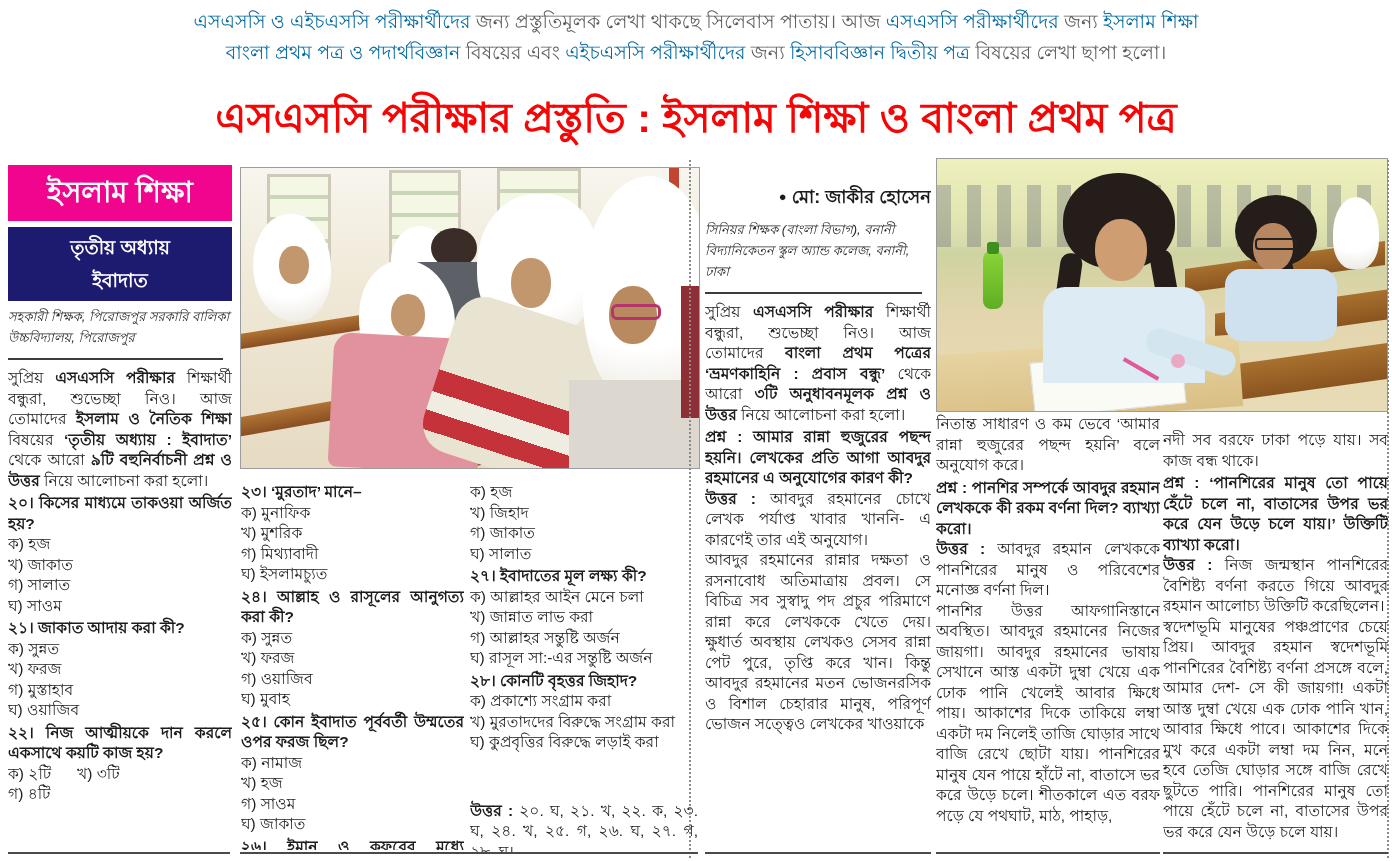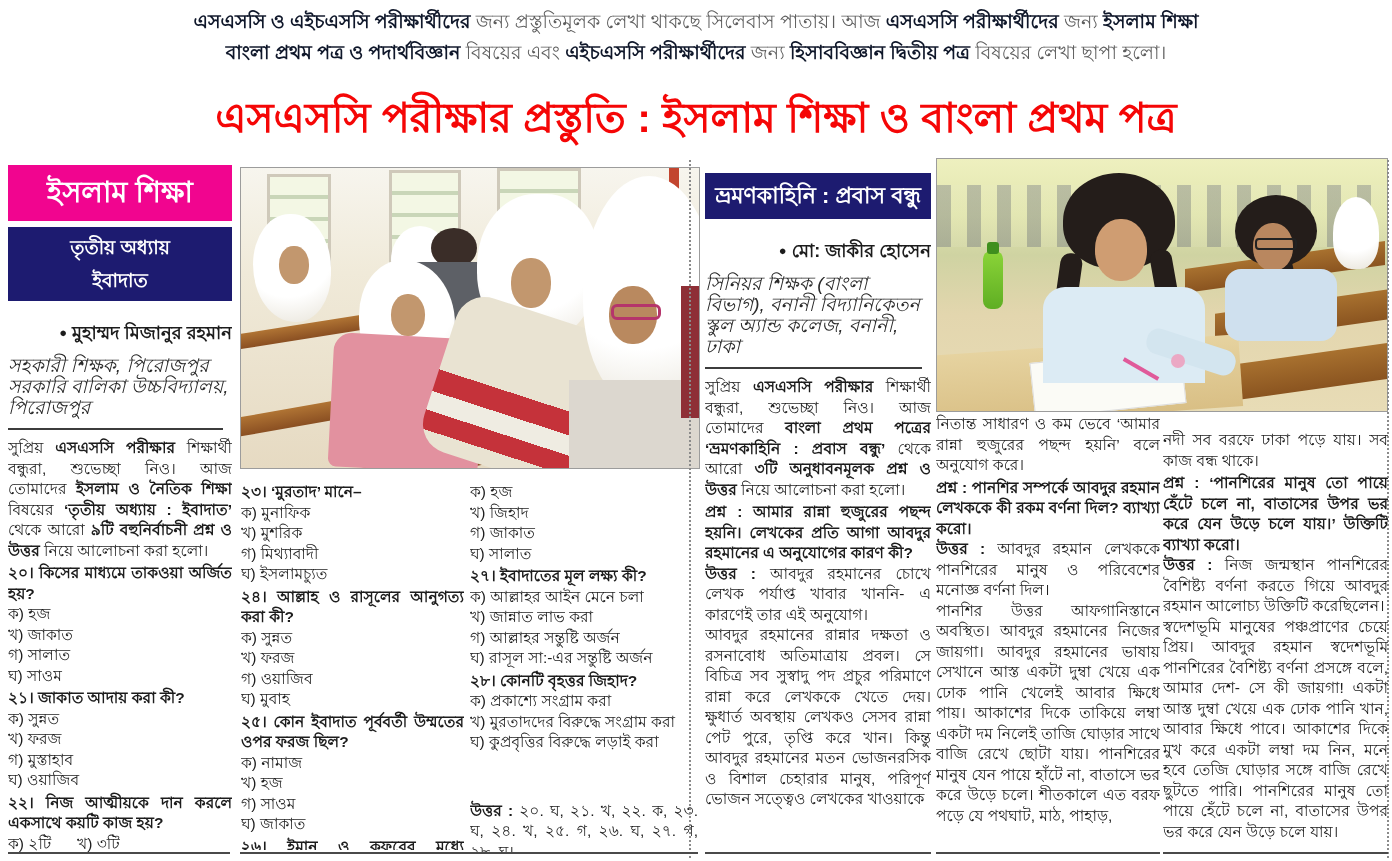--- a/index.html
+++ b/index.html
@@ -4,21 +4,21 @@
 <style>
   html,body{margin:0;padding:0;}
   body{
     width:1392px;height:861px;position:relative;overflow:hidden;
     background:#ffffff;color:#1c1c1c;
     font-family:"Liberation Sans", sans-serif;
   }
   
   .hdr{position:absolute;top:6px;left:0;width:100%;text-align:center;}
   .hdr-line{font-size:19px;line-height:31px;}
-  .hdr-line .rb{font-weight:bold;color:#0f172a;}
+  .hdr-line .rb{font-weight:normal;color:#0369a1;}
   .hdr-line .rn{color:#5d5d5d;}
   
   .main-title{
     position:absolute;top:90px;left:0;width:100%;text-align:center;
     color:#f50606;font-weight:bold;font-size:41px;line-height:56px;
   }
   
   .col{position:absolute;overflow:hidden;}
   .blk{margin:0;font-size:15.5px;line-height:20.5px;text-align:justify;}
   .question{font-weight:bold;margin-top:2px;}
@@ -29,21 +29,21 @@
   .subject-badge{
     display:flex;align-items:center;justify-content:center;
     color:#fff;font-weight:bold;background:#f1058f;
   }
   .chapter-badge{
     display:flex;flex-direction:column;align-items:center;justify-content:center;
     color:#fff;font-weight:bold;background:#1d1b70;text-align:center;
   }
   .byline{font-size:18px;font-weight:bold;margin-top:18px;text-align:right;}
   .byline .bullet{font-size:13px;vertical-align:2px;}
-  .byline-role{font-size:19px;line-height:21px;font-style:italic;margin-top:5px;color:#2a2a2a;}
+  .byline-role{font-size:13px;line-height:21px;font-style:italic;margin-top:5px;color:#2a2a2a;}
   .rule{border:none;border-top:2px solid #3c3c3c;margin:10px 0 8px 0;width:96%;}
   
   #islam-col1{left:8px;top:165px;width:224px;height:687px;}
   #islam-col1 .subject-badge{height:56px;font-size:29px;}
   #islam-col1 .chapter-badge{height:74px;font-size:19px;line-height:33px;margin-top:6px;}
   #islam-col2{left:241px;top:480px;width:223px;height:370px;}
   #islam-col3{left:470px;top:482px;width:228px;height:370px;}
   #bangla-col1{left:705px;top:165px;width:226px;height:687px;}
   #bangla-col1 .subject-badge{height:52px;font-size:26px;}
   #bangla-col1 .chapter-badge{height:46px;font-size:22px;margin-top:8px;}
@@ -140,24 +140,20 @@
 <div class="main-title">এসএসসি পরীক্ষার প্রস্তুতি : ইসলাম শিক্ষা ও বাংলা প্রথম পত্র</div>
 
 <section class="col" id="islam-col1">
   <div class="subject-badge">
     <span>ইসলাম শিক্ষা</span>
   </div>
   <div class="chapter-badge">
     <div>তৃতীয় অধ্যায়</div>
     <div>ইবাদাত</div>
   </div>
-  <div class="byline">
-    <span class="bullet">●</span>
-    <span>মুহাম্মদ মিজানুর রহমান</span>
-  </div>
   <div class="byline-role">সহকারী শিক্ষক, পিরোজপুর সরকারি বালিকা উচ্চবিদ্যালয়, পিরোজপুর</div>
   <hr class="rule">
   <div>
       <p class="blk para"><span>সুপ্রিয় </span><span class="rb">এসএসসি পরীক্ষার </span><span>শিক্ষার্থী বন্ধুরা, শুভেচ্ছা নিও। আজ তোমাদের </span><span class="rb">ইসলাম ও নৈতিক শিক্ষা </span><span>বিষয়ের </span><span class="rb">‘তৃতীয় অধ্যায় : ইবাদাত’ </span><span>থেকে আরো </span><span class="rb">৯টি বহুনির্বাচনী প্রশ্ন ও উত্তর </span><span>নিয়ে আলোচনা করা হলো।</span></p>
       <p class="blk question">২০। কিসের মাধ্যমে তাকওয়া অর্জিত হয়?</p>
       <p class="blk option">ক) হজ</p>
       <p class="blk option">খ) জাকাত</p>
       <p class="blk option">গ) সালাত</p>
       <p class="blk option">ঘ) সাওম</p>
       <p class="blk question">২১। জাকাত আদায় করা কী?</p>
@@ -232,23 +228,20 @@
       <p class="blk option">ক) প্রকাশ্যে সংগ্রাম করা</p>
       <p class="blk option">খ) মুরতাদদের বিরুদ্ধে সংগ্রাম করা</p>
       <p class="blk option">ঘ) কুপ্রবৃত্তির বিরুদ্ধে লড়াই করা</p>
       <p class="blk answer"><span class="rb">উত্তর : </span><span>২০. ঘ, ২১. খ, ২২. ক, ২৩. ঘ, ২৪. খ, ২৫. গ, ২৬. ঘ, ২৭. গ, ২৮. ঘ।</span></p>
     </div>
 </section>
 
 <div class="vsep" id="sep-mid"></div>
 
 <section class="col" id="bangla-col1">
-  <div class="chapter-badge">
-    <div>ভ্রমণকাহিনি : প্রবাস বন্ধু</div>
-  </div>
   <div class="byline">
     <span class="bullet">●</span>
     <span>মো: জাকীর হোসেন</span>
   </div>
   <div class="byline-role">সিনিয়র শিক্ষক (বাংলা বিভাগ), বনানী বিদ্যানিকেতন স্কুল অ্যান্ড কলেজ, বনানী, ঢাকা</div>
   <hr class="rule">
   <div>
       <p class="blk para"><span>সুপ্রিয় </span><span class="rb">এসএসসি পরীক্ষার </span><span>শিক্ষার্থী বন্ধুরা, শুভেচ্ছা নিও। আজ তোমাদের </span><span class="rb">বাংলা প্রথম পত্রের </span><span class="rb">‘ভ্রমণকাহিনি : প্রবাস বন্ধু’ </span><span>থেকে আরো </span><span class="rb">৩টি অনুধাবনমূলক প্রশ্ন ও উত্তর </span><span>নিয়ে আলোচনা করা হলো।</span></p>
       <p class="blk question">প্রশ্ন : আমার রান্না হুজুরের পছন্দ হয়নি। লেখকের প্রতি আগা আবদুর রহমানের এ অনুযোগের কারণ কী?</p>
       <p class="blk para"><span class="rb">উত্তর : </span><span>আবদুর রহমানের চোখে লেখক পর্যাপ্ত খাবার খাননি- এ কারণেই তার এই অনুযোগ।</span></p>

